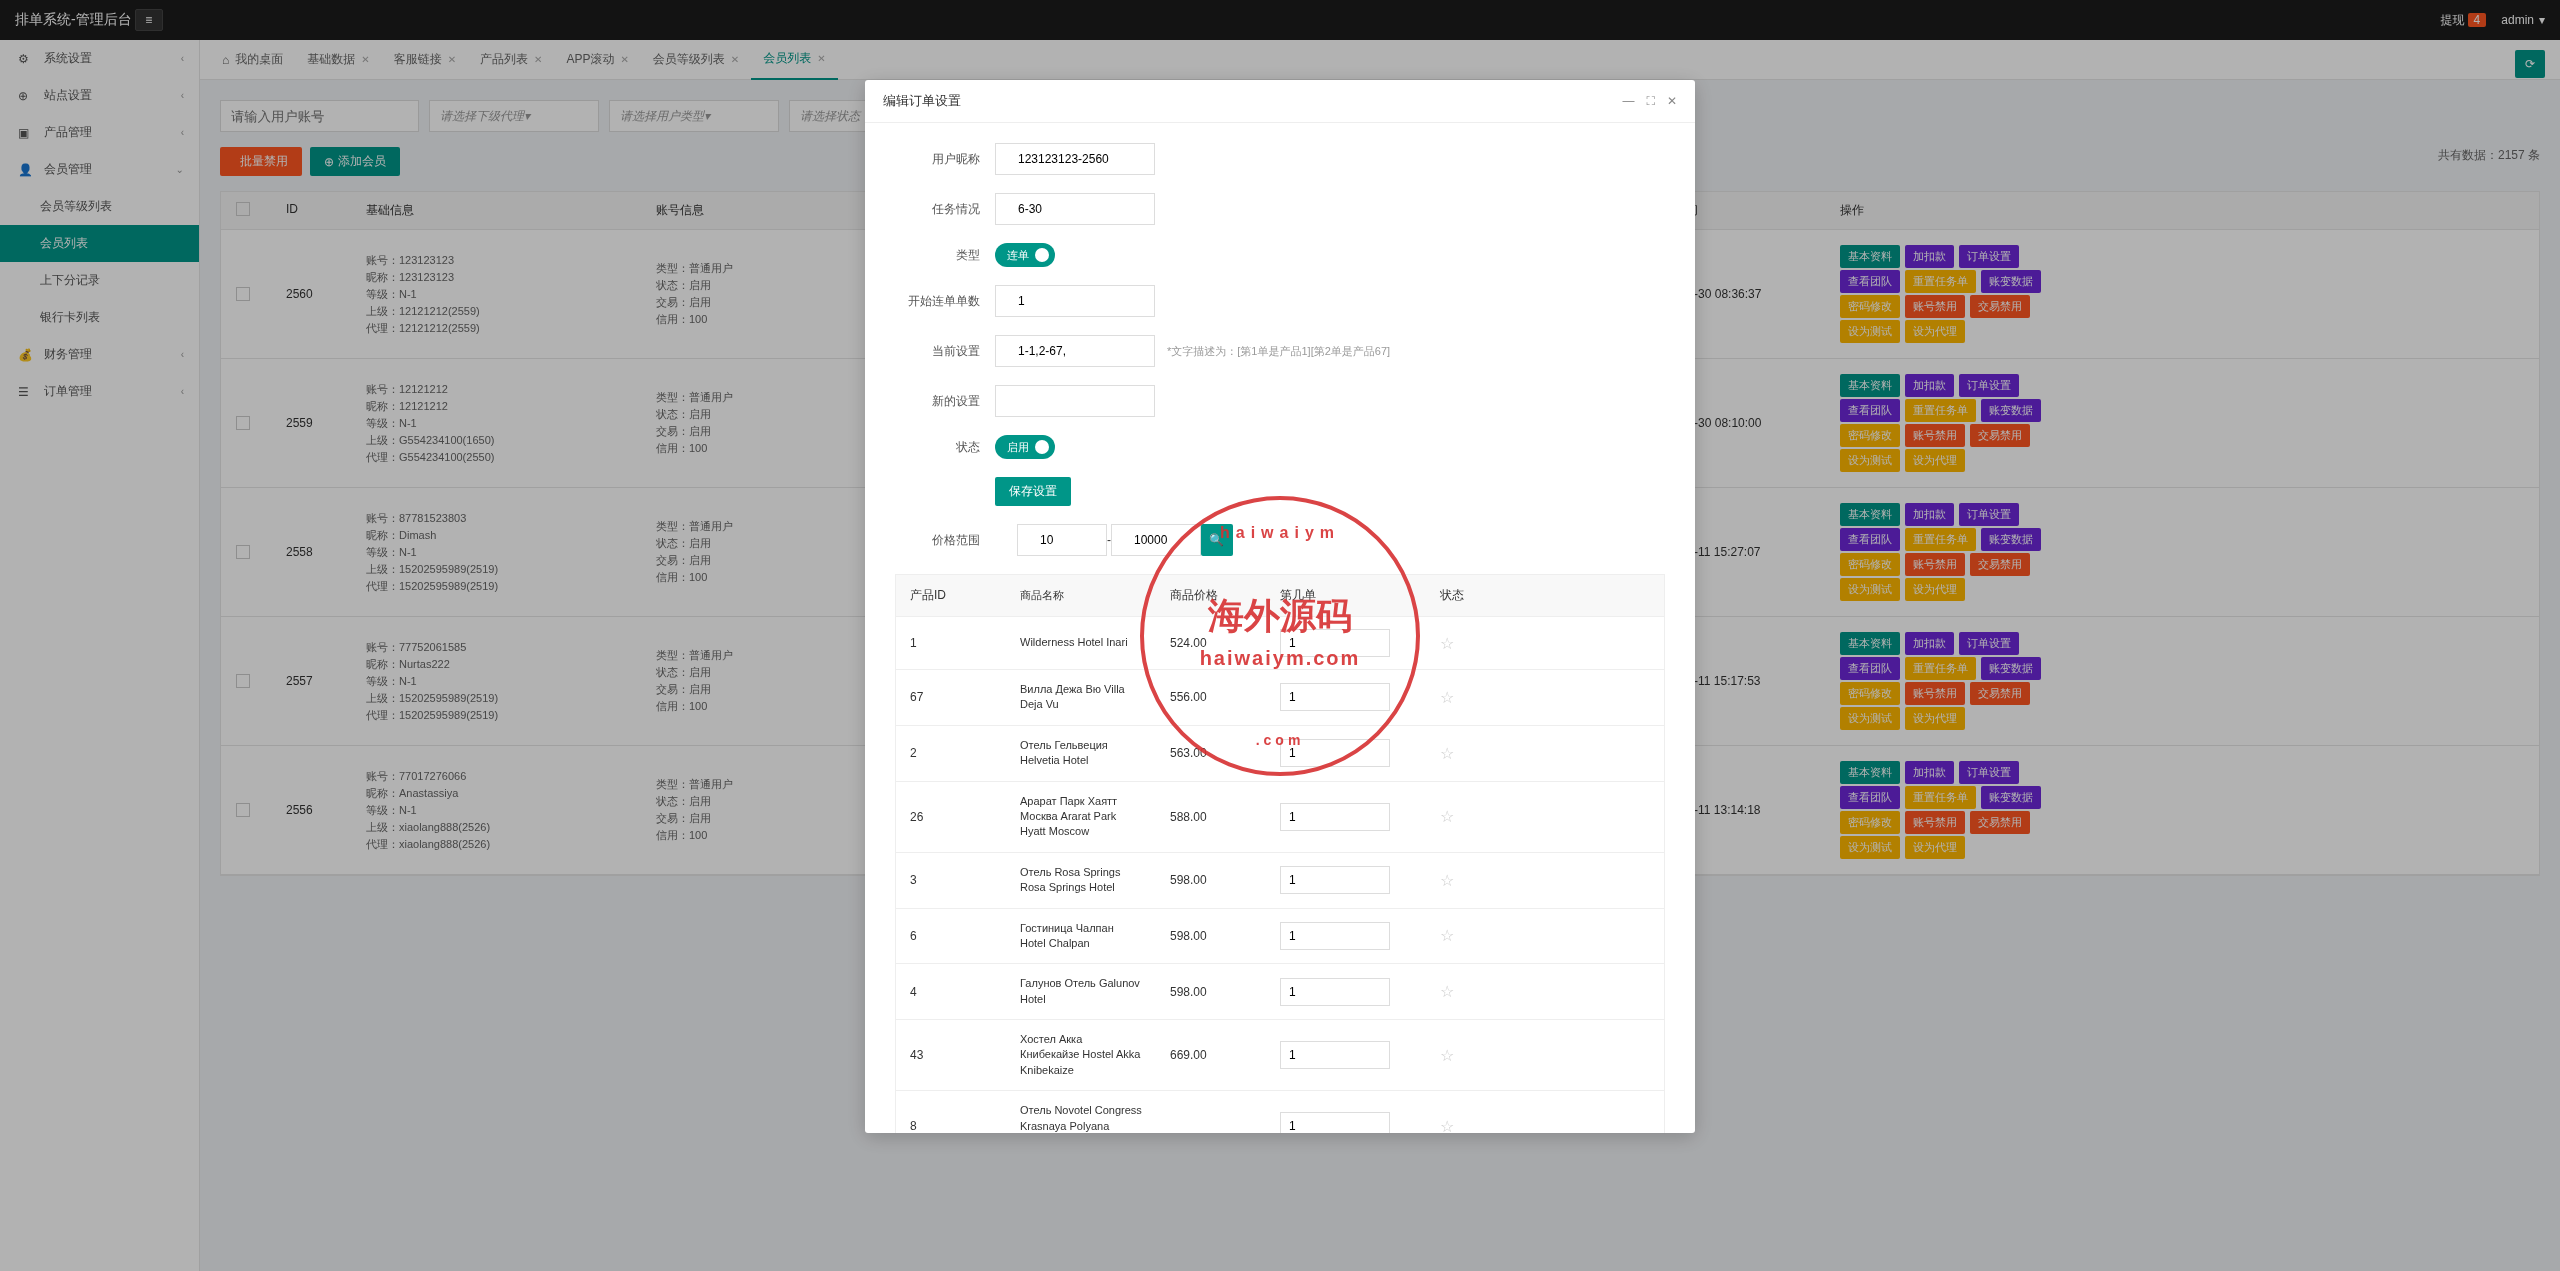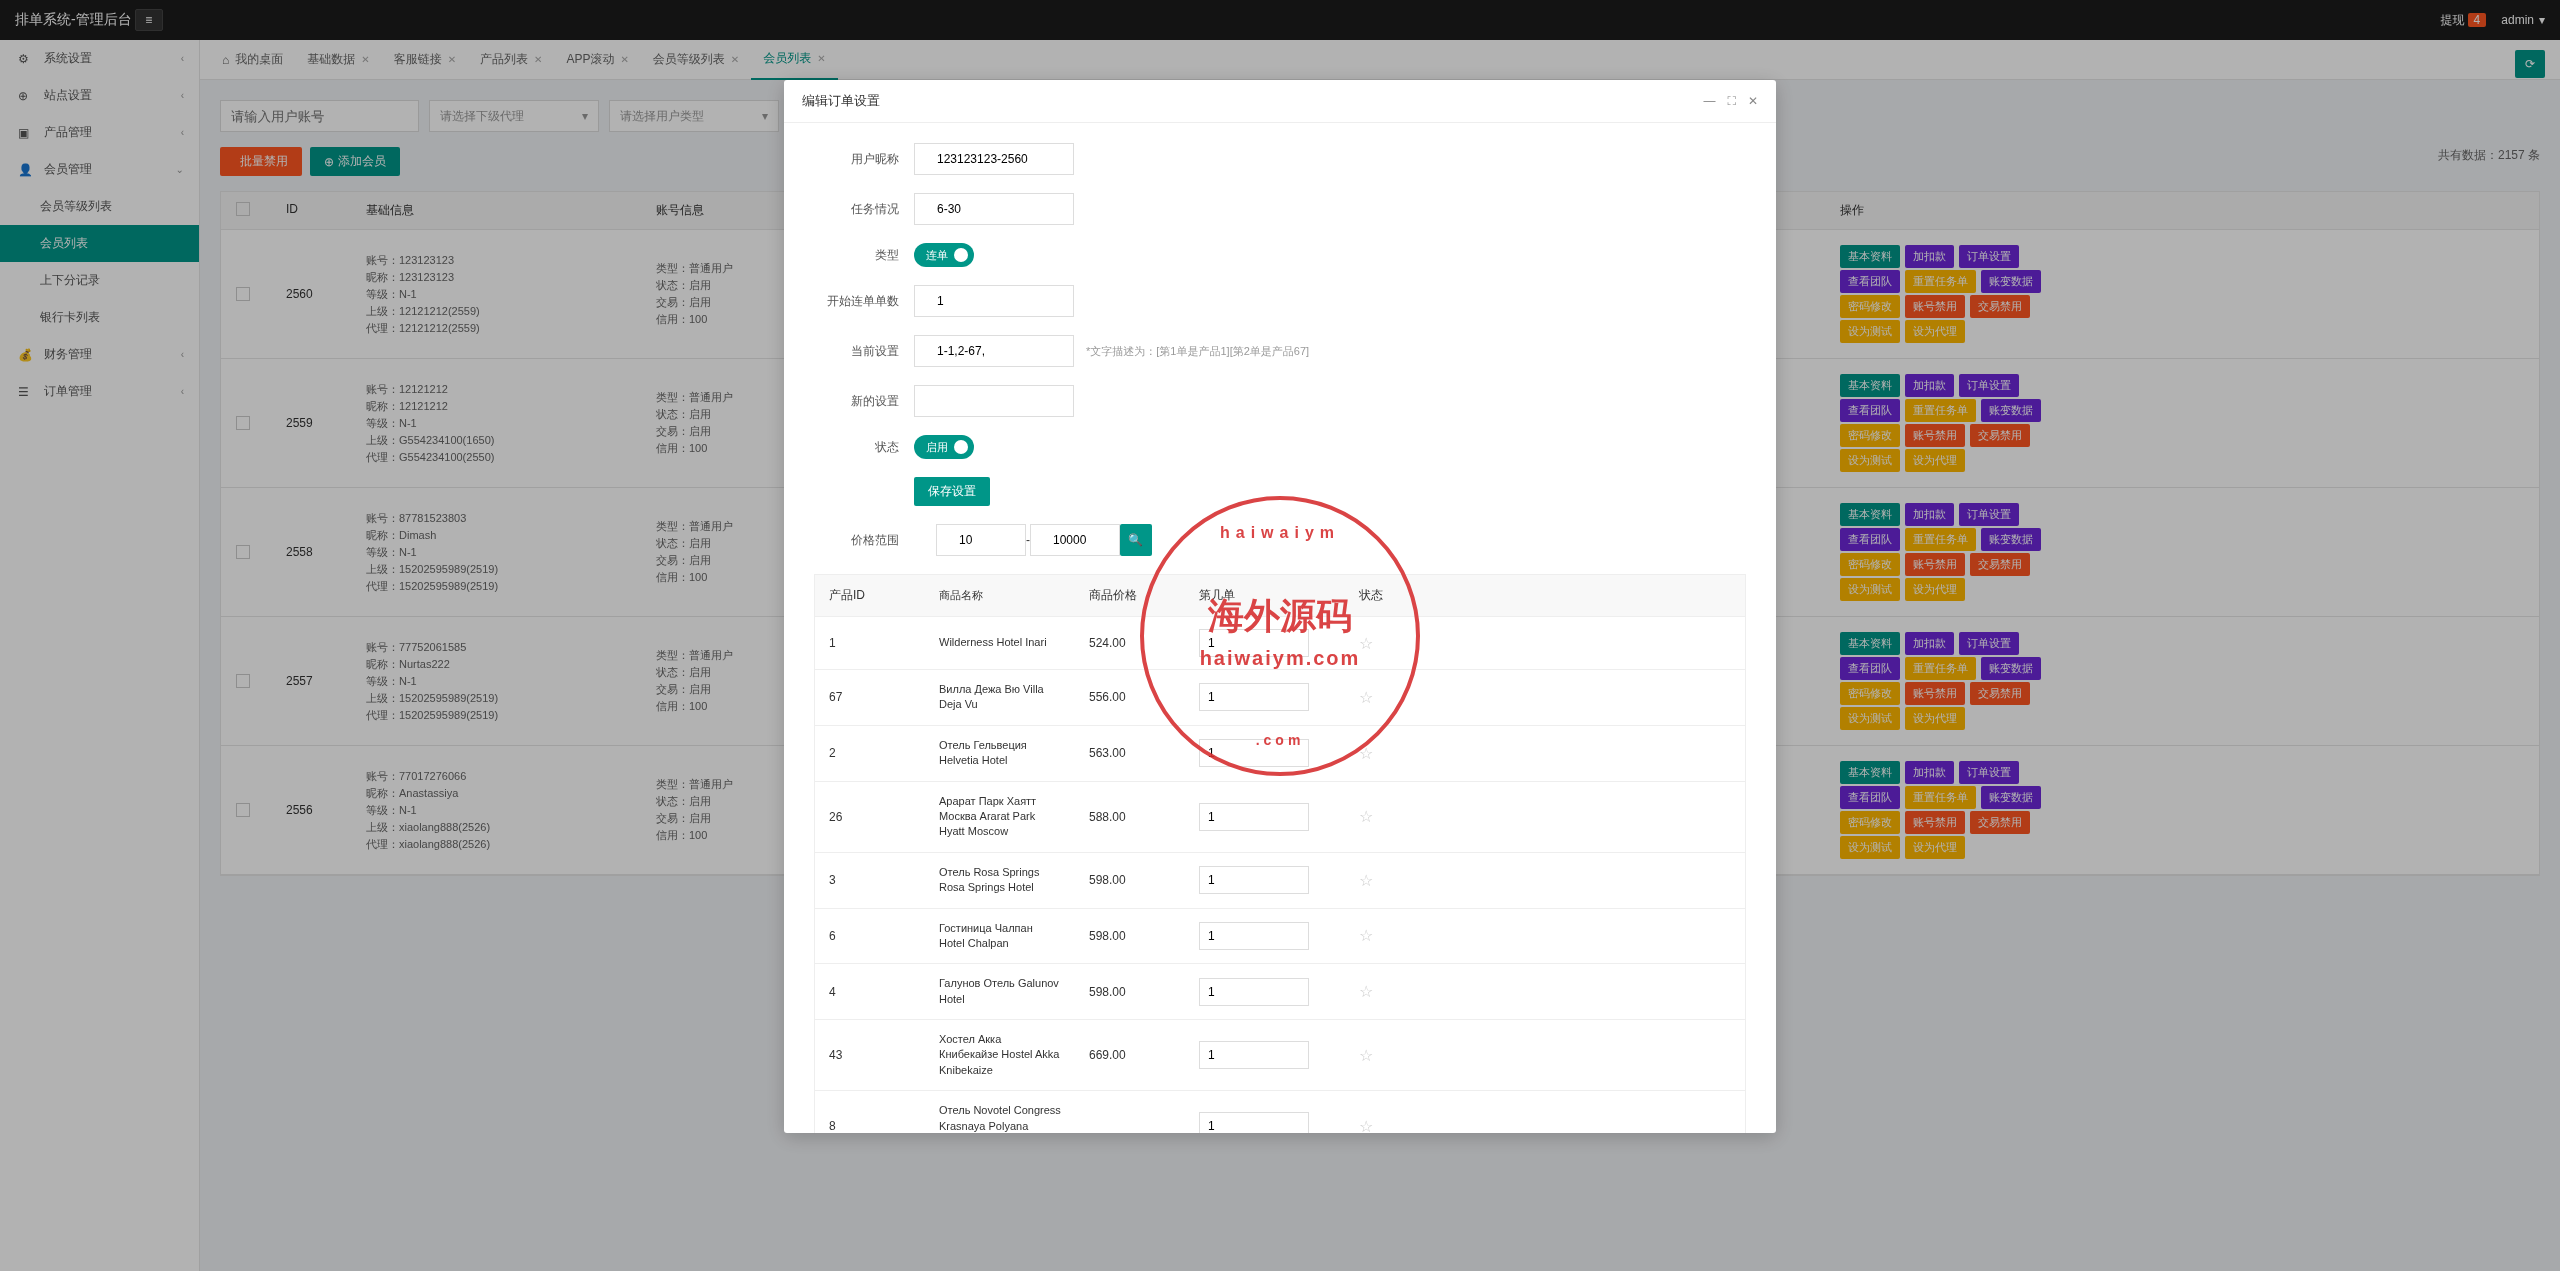--- a/index.html
+++ b/index.html
@@ -27,21 +27,21 @@
     .tabs { background: #fff; border-bottom: 1px solid #e5e5e5; display: flex; align-items: center; padding: 0 10px; height: 40px; }
     .tab { padding: 0 12px; height: 40px; display: flex; align-items: center; gap: 6px; cursor: pointer; color: #666; position: relative; }
     .tab.active { color: #009688; border-bottom: 2px solid #009688; }
     .tab-close { color: #aaa; font-size: 10px; cursor: pointer; }
     .home-icon { font-size: 12px; }
     .refresh-btn { position: absolute; right: 15px; top: 50px; background: #009688; color: #fff; width: 30px; height: 28px; display: flex; align-items: center; justify-content: center; cursor: pointer; border-radius: 2px; }
     
     .content { padding: 20px; position: relative; }
     .filters { display: flex; gap: 10px; margin-bottom: 15px; }
     .filter-input, .filter-select { height: 32px; padding: 0 10px; border: 1px solid #ddd; background: #fff; color: #999; min-width: 150px; }
-    .filter-select { display: flex; align-items: center; justify-content: space-between; min-width: 170px; }
+    .filter-select { display: flex; align-items: center; justify-content: flex-start; min-width: 170px; font-style: italic; }
     
     .action-bar { display: flex; justify-content: space-between; margin-bottom: 15px; }
     .action-buttons { display: flex; gap: 8px; }
     .btn { padding: 6px 14px; border: none; cursor: pointer; color: #fff; border-radius: 2px; font-size: 12px; display: inline-flex; align-items: center; gap: 4px; }
     .btn-danger { background: #ff5722; padding-left: 20px; }
     .btn-teal { background: #009688; }
     .btn-blue { background: #6d28d9; }
     .btn-orange { background: #ffb800; }
     .btn-sm { padding: 4px 8px; font-size: 11px; }
     .data-count { color: #666; }
@@ -59,21 +59,21 @@
     .col-time2 { width: 190px; }
     .col-ops { flex: 1; min-width: 240px; }
     .checkbox { width: 14px; height: 14px; border: 1px solid #ccc; }
     .info-line { font-size: 11px; color: #666; }
     .btn-group { display: flex; flex-wrap: wrap; gap: 5px; }
     
     
     .overlay { position: fixed; inset: 0; background: rgba(0,0,0,0.3); z-index: 100; }
     
     
-    .modal { position: fixed; left: 50%; top: 80px; transform: translateX(-50%); width: 992px; background: #fff; z-index: 101; box-shadow: 0 4px 20px rgba(0,0,0,0.2); border-radius: 3px; }
+    .modal { position: fixed; left: 50%; top: 80px; transform: translateX(-50%); width: 830px; background: #fff; z-index: 101; box-shadow: 0 4px 20px rgba(0,0,0,0.2); border-radius: 3px; }
     .modal-header { display: flex; justify-content: space-between; align-items: center; padding: 12px 18px; border-bottom: 1px solid #eee; }
     .modal-title { font-size: 13px; color: #333; }
     .modal-controls { display: flex; gap: 12px; color: #888; }
     .modal-controls span { cursor: pointer; }
     .modal-body { padding: 20px 30px; max-height: 1010px; overflow-y: auto; }
     .form-row { display: flex; align-items: center; margin-bottom: 18px; }
     .form-label { width: 100px; text-align: right; padding-right: 15px; color: #555; }
     .form-input { height: 32px; border: 1px solid #ddd; padding: 0 22px; width: 160px; font-size: 12px; }
     .form-wide { width: 160px; }
     .form-hint { margin-left: 12px; color: #999; font-size: 11px; }

